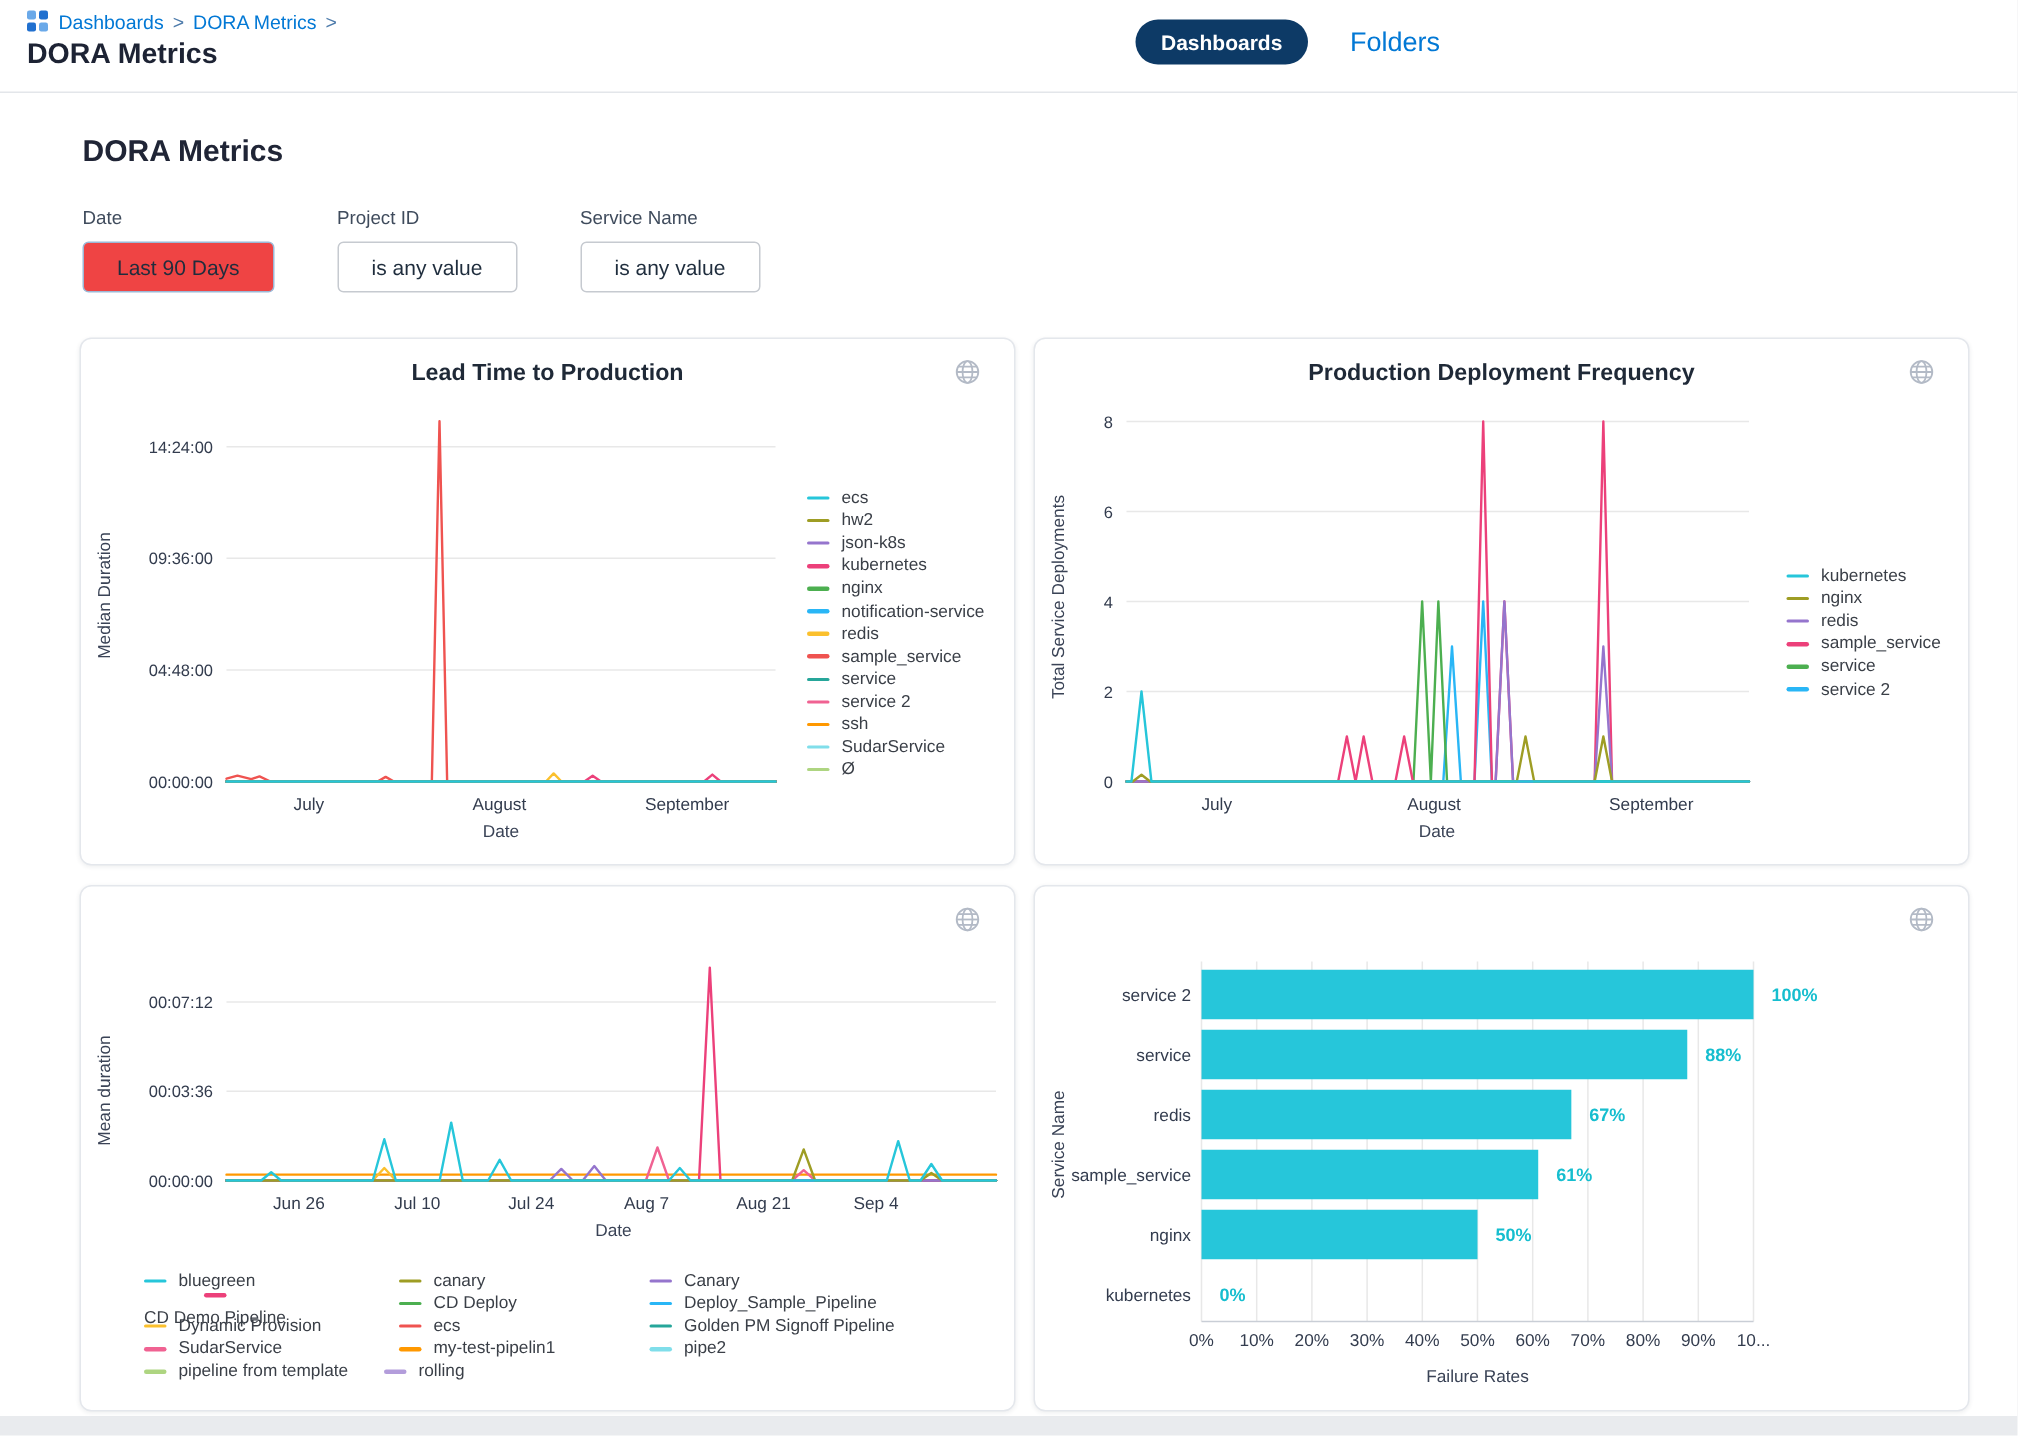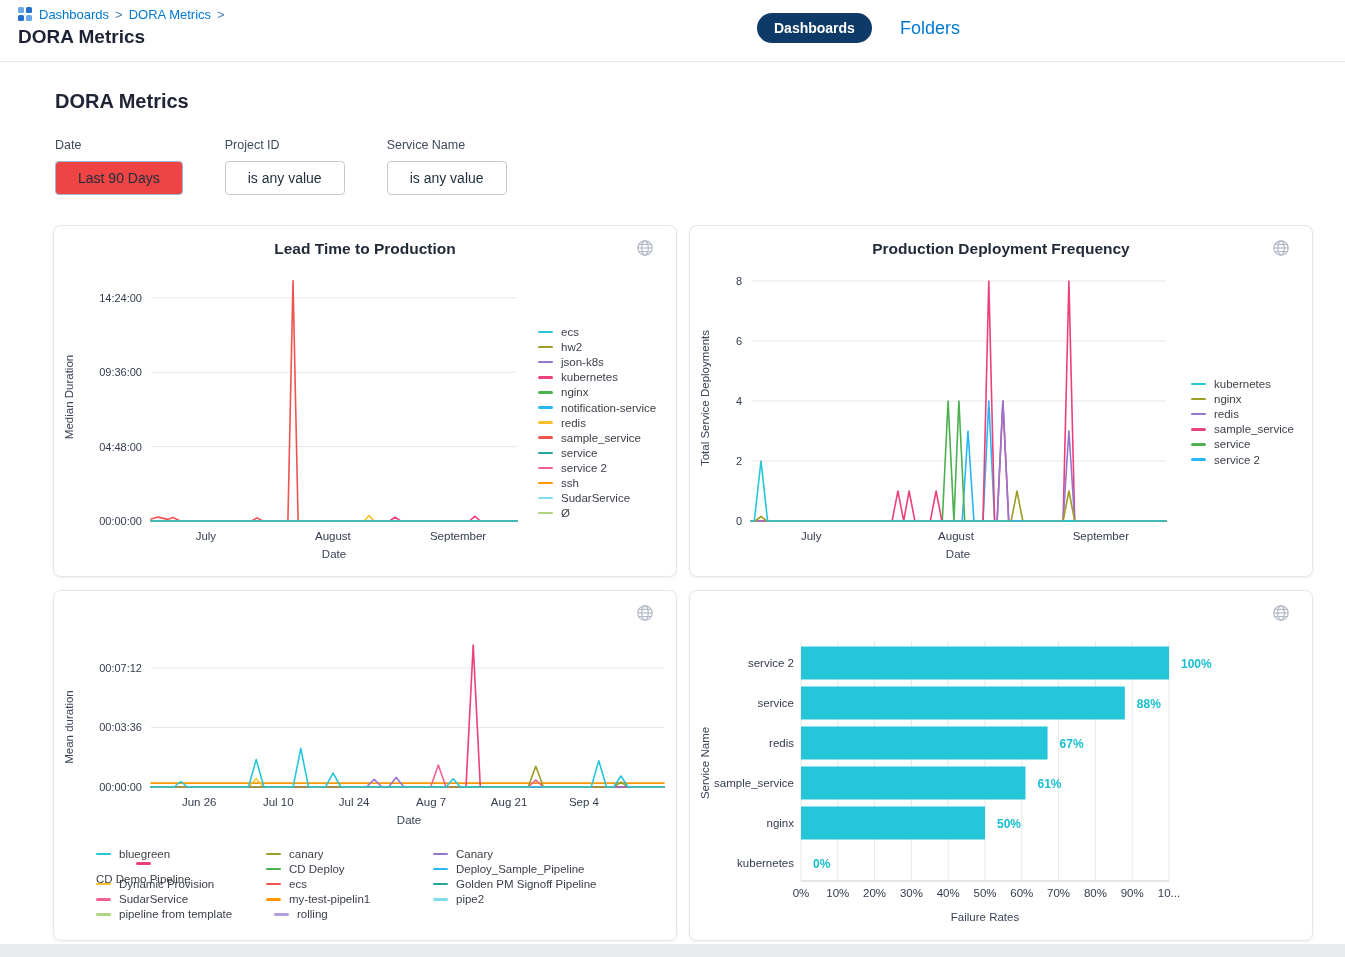--- a/index.html
+++ b/index.html
@@ -324,21 +324,21 @@
             <span class="lt">my-test-pipelin1</span>
           </div>
           <div class="li" style="left: 379px; top: 301.3px;">
             <span class="sw" style="background: rgb(128, 222, 234);"></span>
             <span class="lt">pipe2</span>
           </div>
           <div class="li" style="left: 42px; top: 316.4px;">
             <span class="sw" style="background: rgb(174, 213, 129);"></span>
             <span class="lt">pipeline from template</span>
           </div>
-          <div class="li" style="left: 220px; top: 316.4px;">
+          <div class="li" style="left: 202px; top: 316.4px;">
             <span class="sw" style="background: rgb(179, 157, 219);"></span>
             <span class="lt">rolling</span>
           </div>
         </div>
     </div>
 
     <div class="card" id="card-3" style="left:689px; top:528px; height:351px;">
       <svg class="plot" id="svg-3" width="624" height="351">
           <line x1="111" y1="50" x2="111" y2="290" stroke="#e8e8e8" stroke-width="1"></line>
           <text x="111" y="306" text-anchor="middle" font-size="11.5" fill="#333c4e">0%</text>

